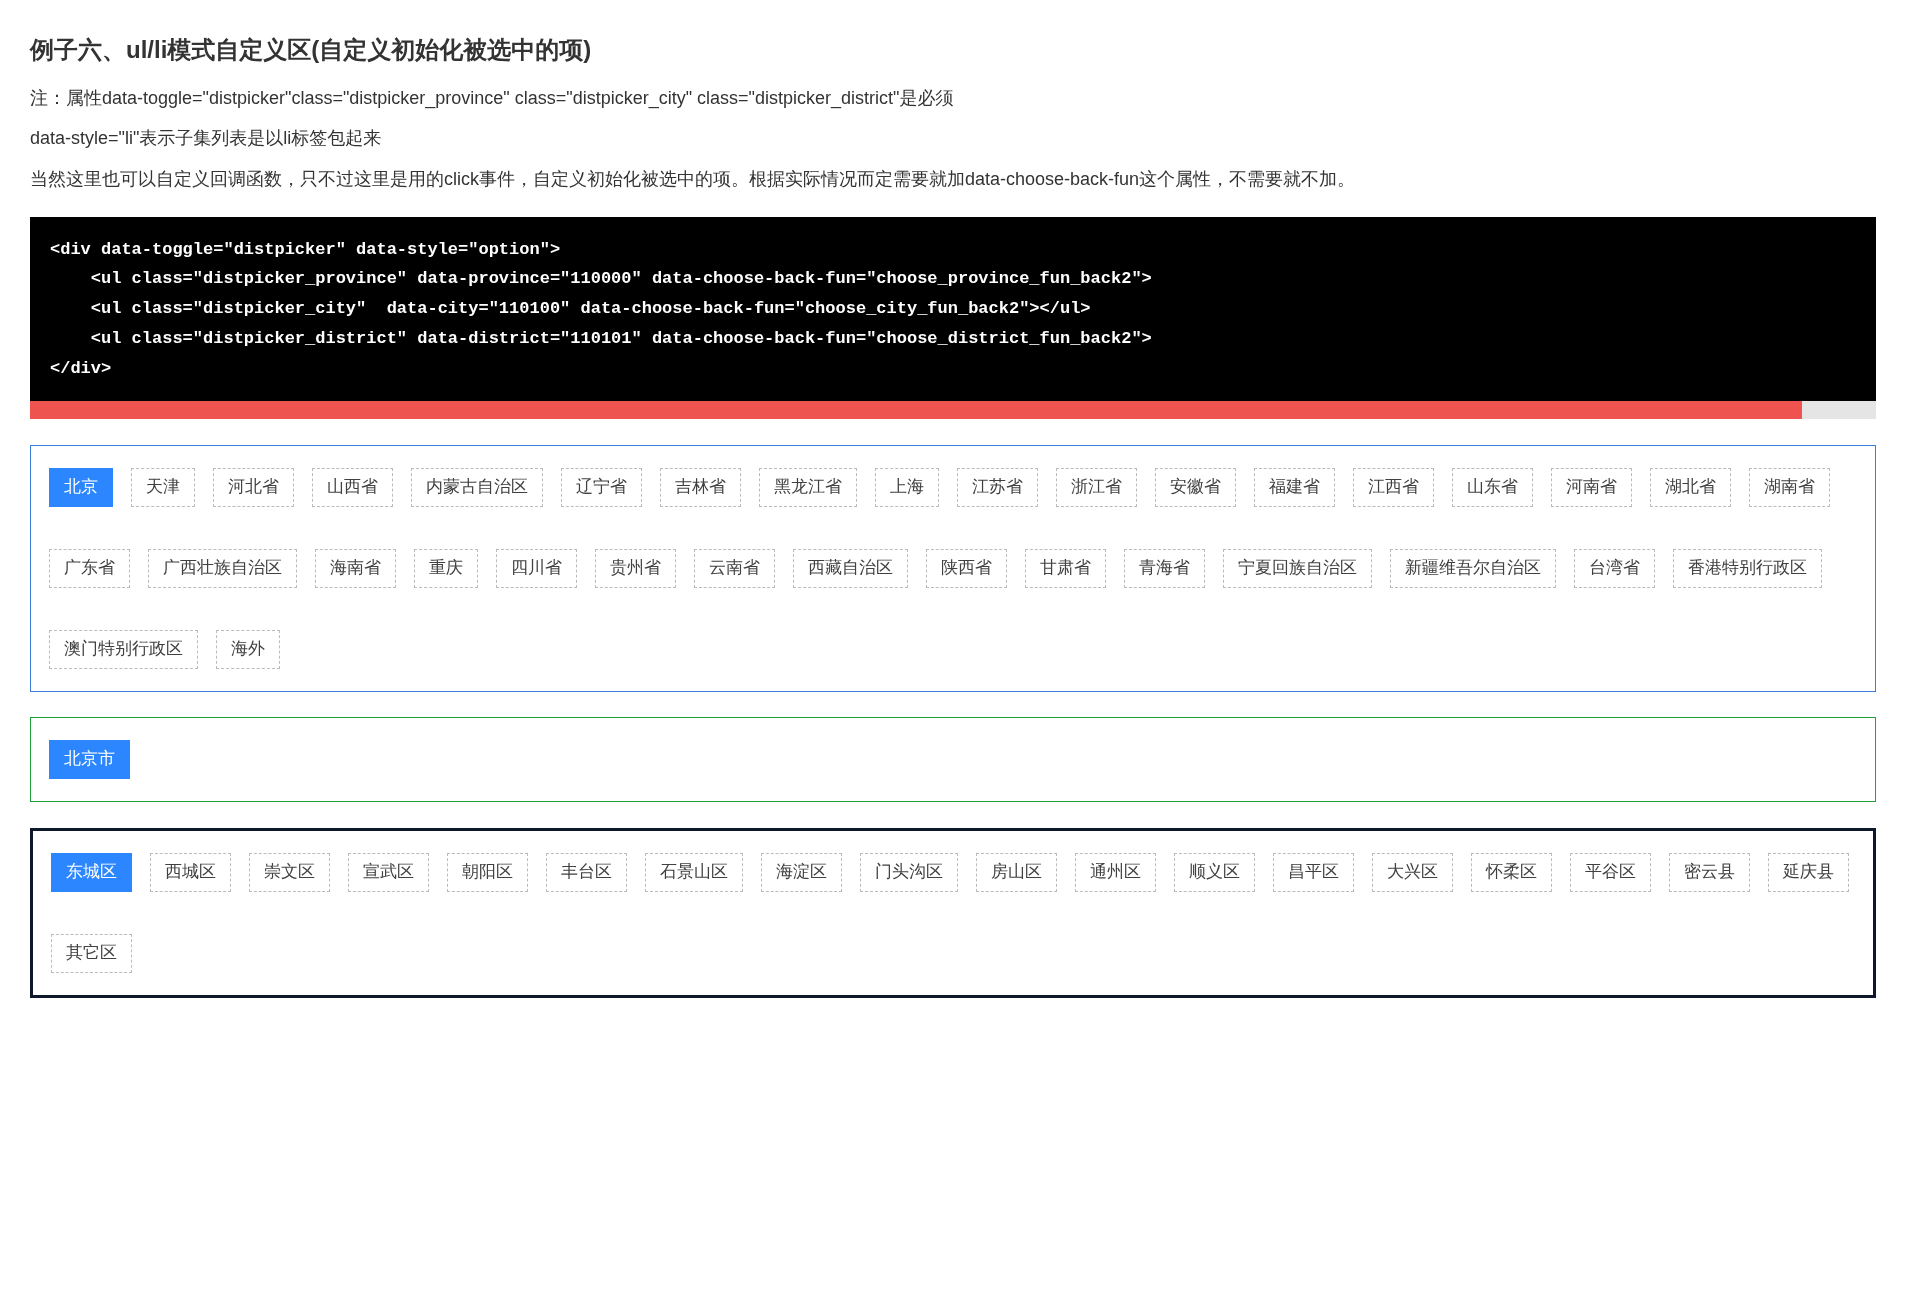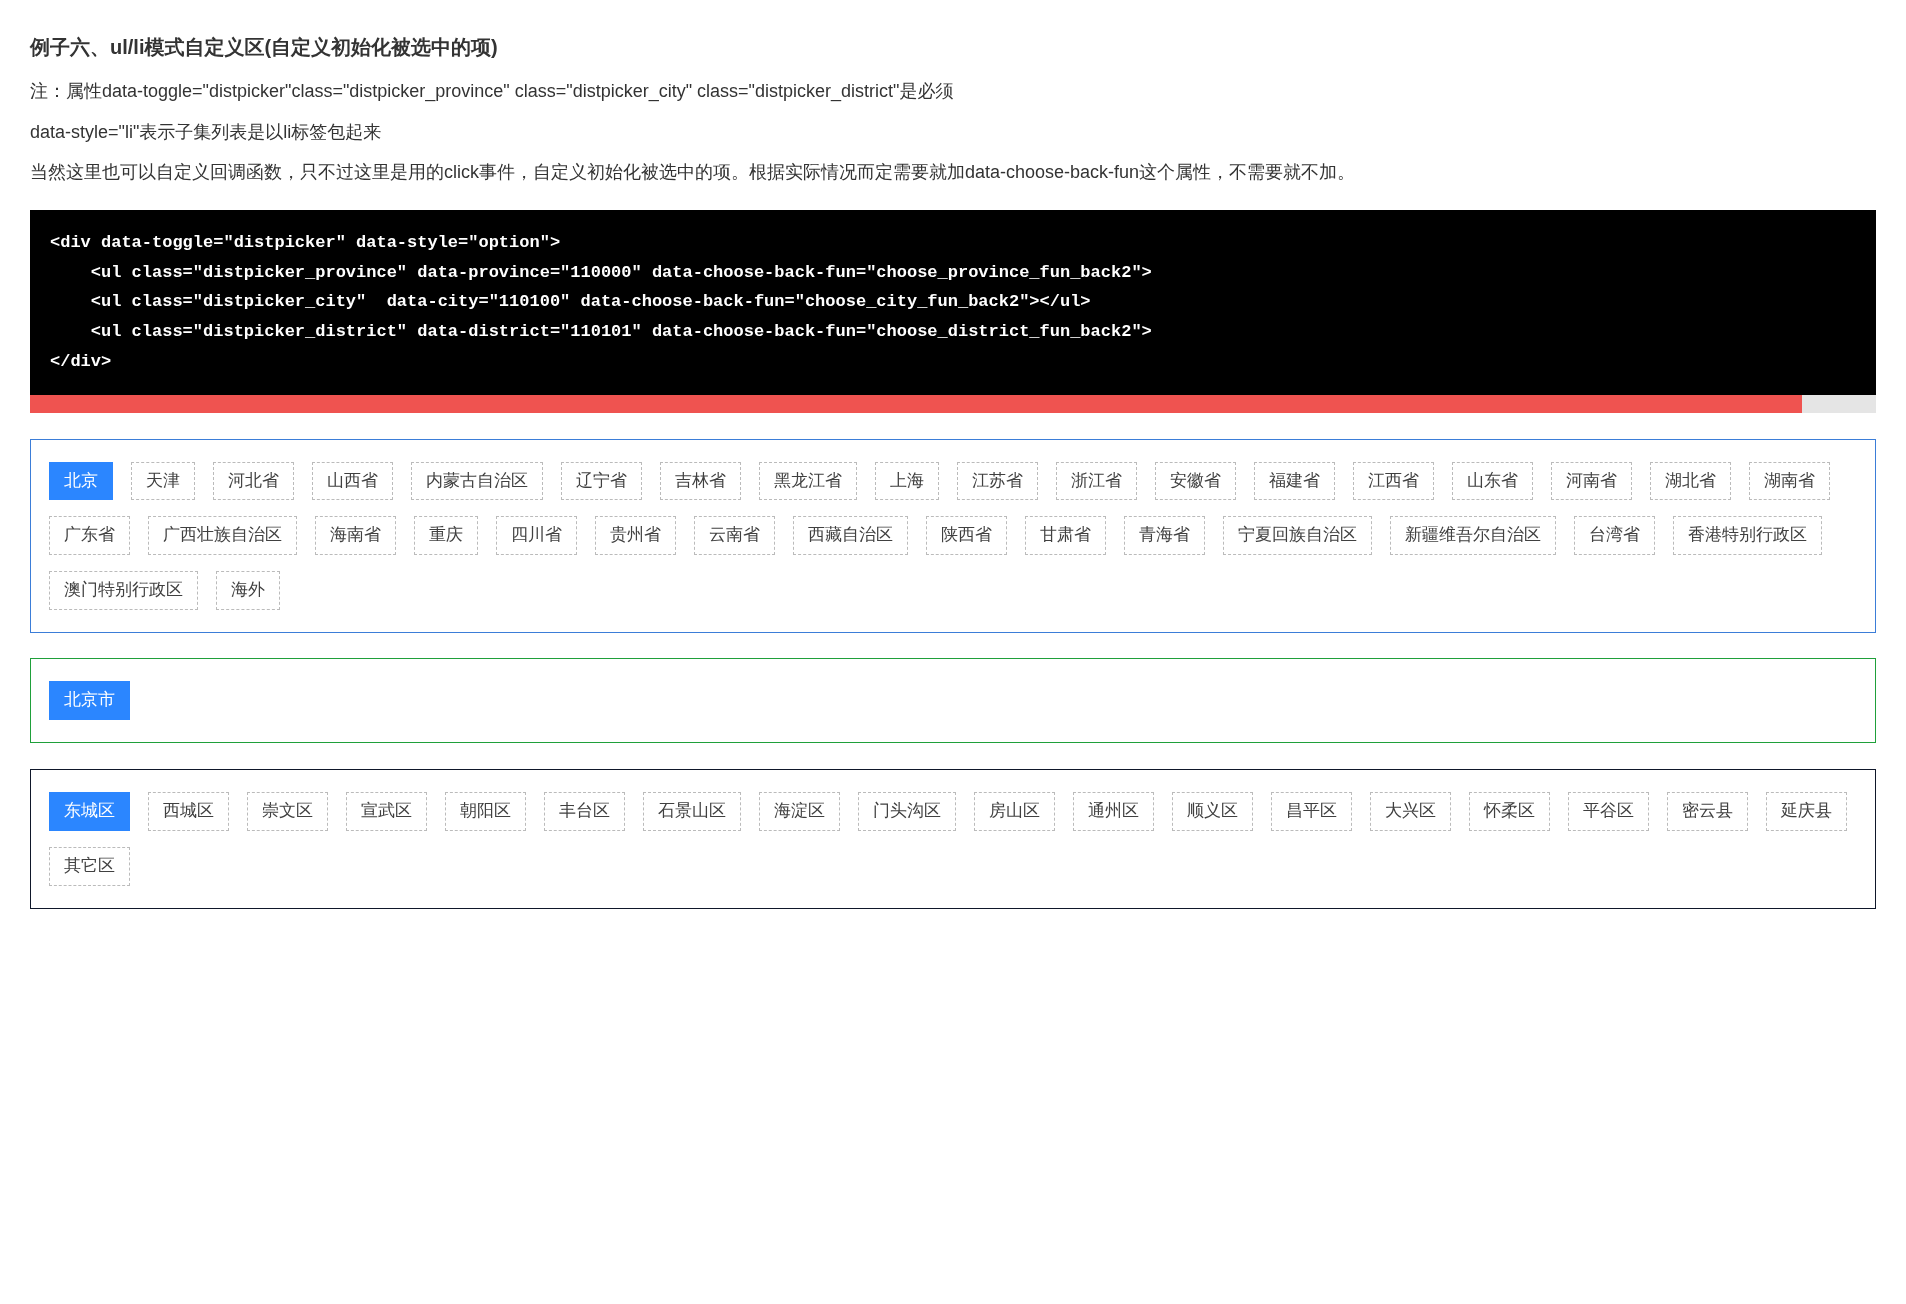--- a/index.html
+++ b/index.html
@@ -7,21 +7,21 @@
     margin: 0;
     padding: 30px;
     font-family: -apple-system, BlinkMacSystemFont, "Segoe UI", "PingFang SC", "Microsoft YaHei", sans-serif;
     background: #fff;
     color: #333;
     font-size: 16px;
     line-height: 1.7;
   }
   .heading {
     font-weight: bold;
-    font-size: 20px;
+    font-size: 24px;
     margin-bottom: 12px;
   }
   .para {
     font-size: 18px;
     margin: 10px 0;
   }
   .code-block-wrap {
     margin-top: 22px;
     position: relative;
   }
@@ -48,25 +48,25 @@
     height: 100%;
     width: 96%;
     background: #ef5350;
   }
   .picker-box {
     margin-top: 26px;
     padding: 22px 18px 10px 18px;
   }
   .box-province { border: 1px solid #3b7dd8; }
   .box-city     { border: 1px solid #1fa03a; margin-top: 25px; }
-  .box-district { border: 1px solid #0f172a; text-align: center; }
+  .box-district { border: 3px solid #0f172a; text-align: center; }
   .item-list {
     display: flex;
     flex-wrap: wrap;
-    gap: 4px 18px;
+    gap: 30px 18px;
   }
   .item {
     border: 1px dashed #bbb;
     padding: 4px 14px;
     font-size: 17px;
     cursor: pointer;
     color: #404040;
     white-space: nowrap;
     margin-bottom: 12px;
   }

